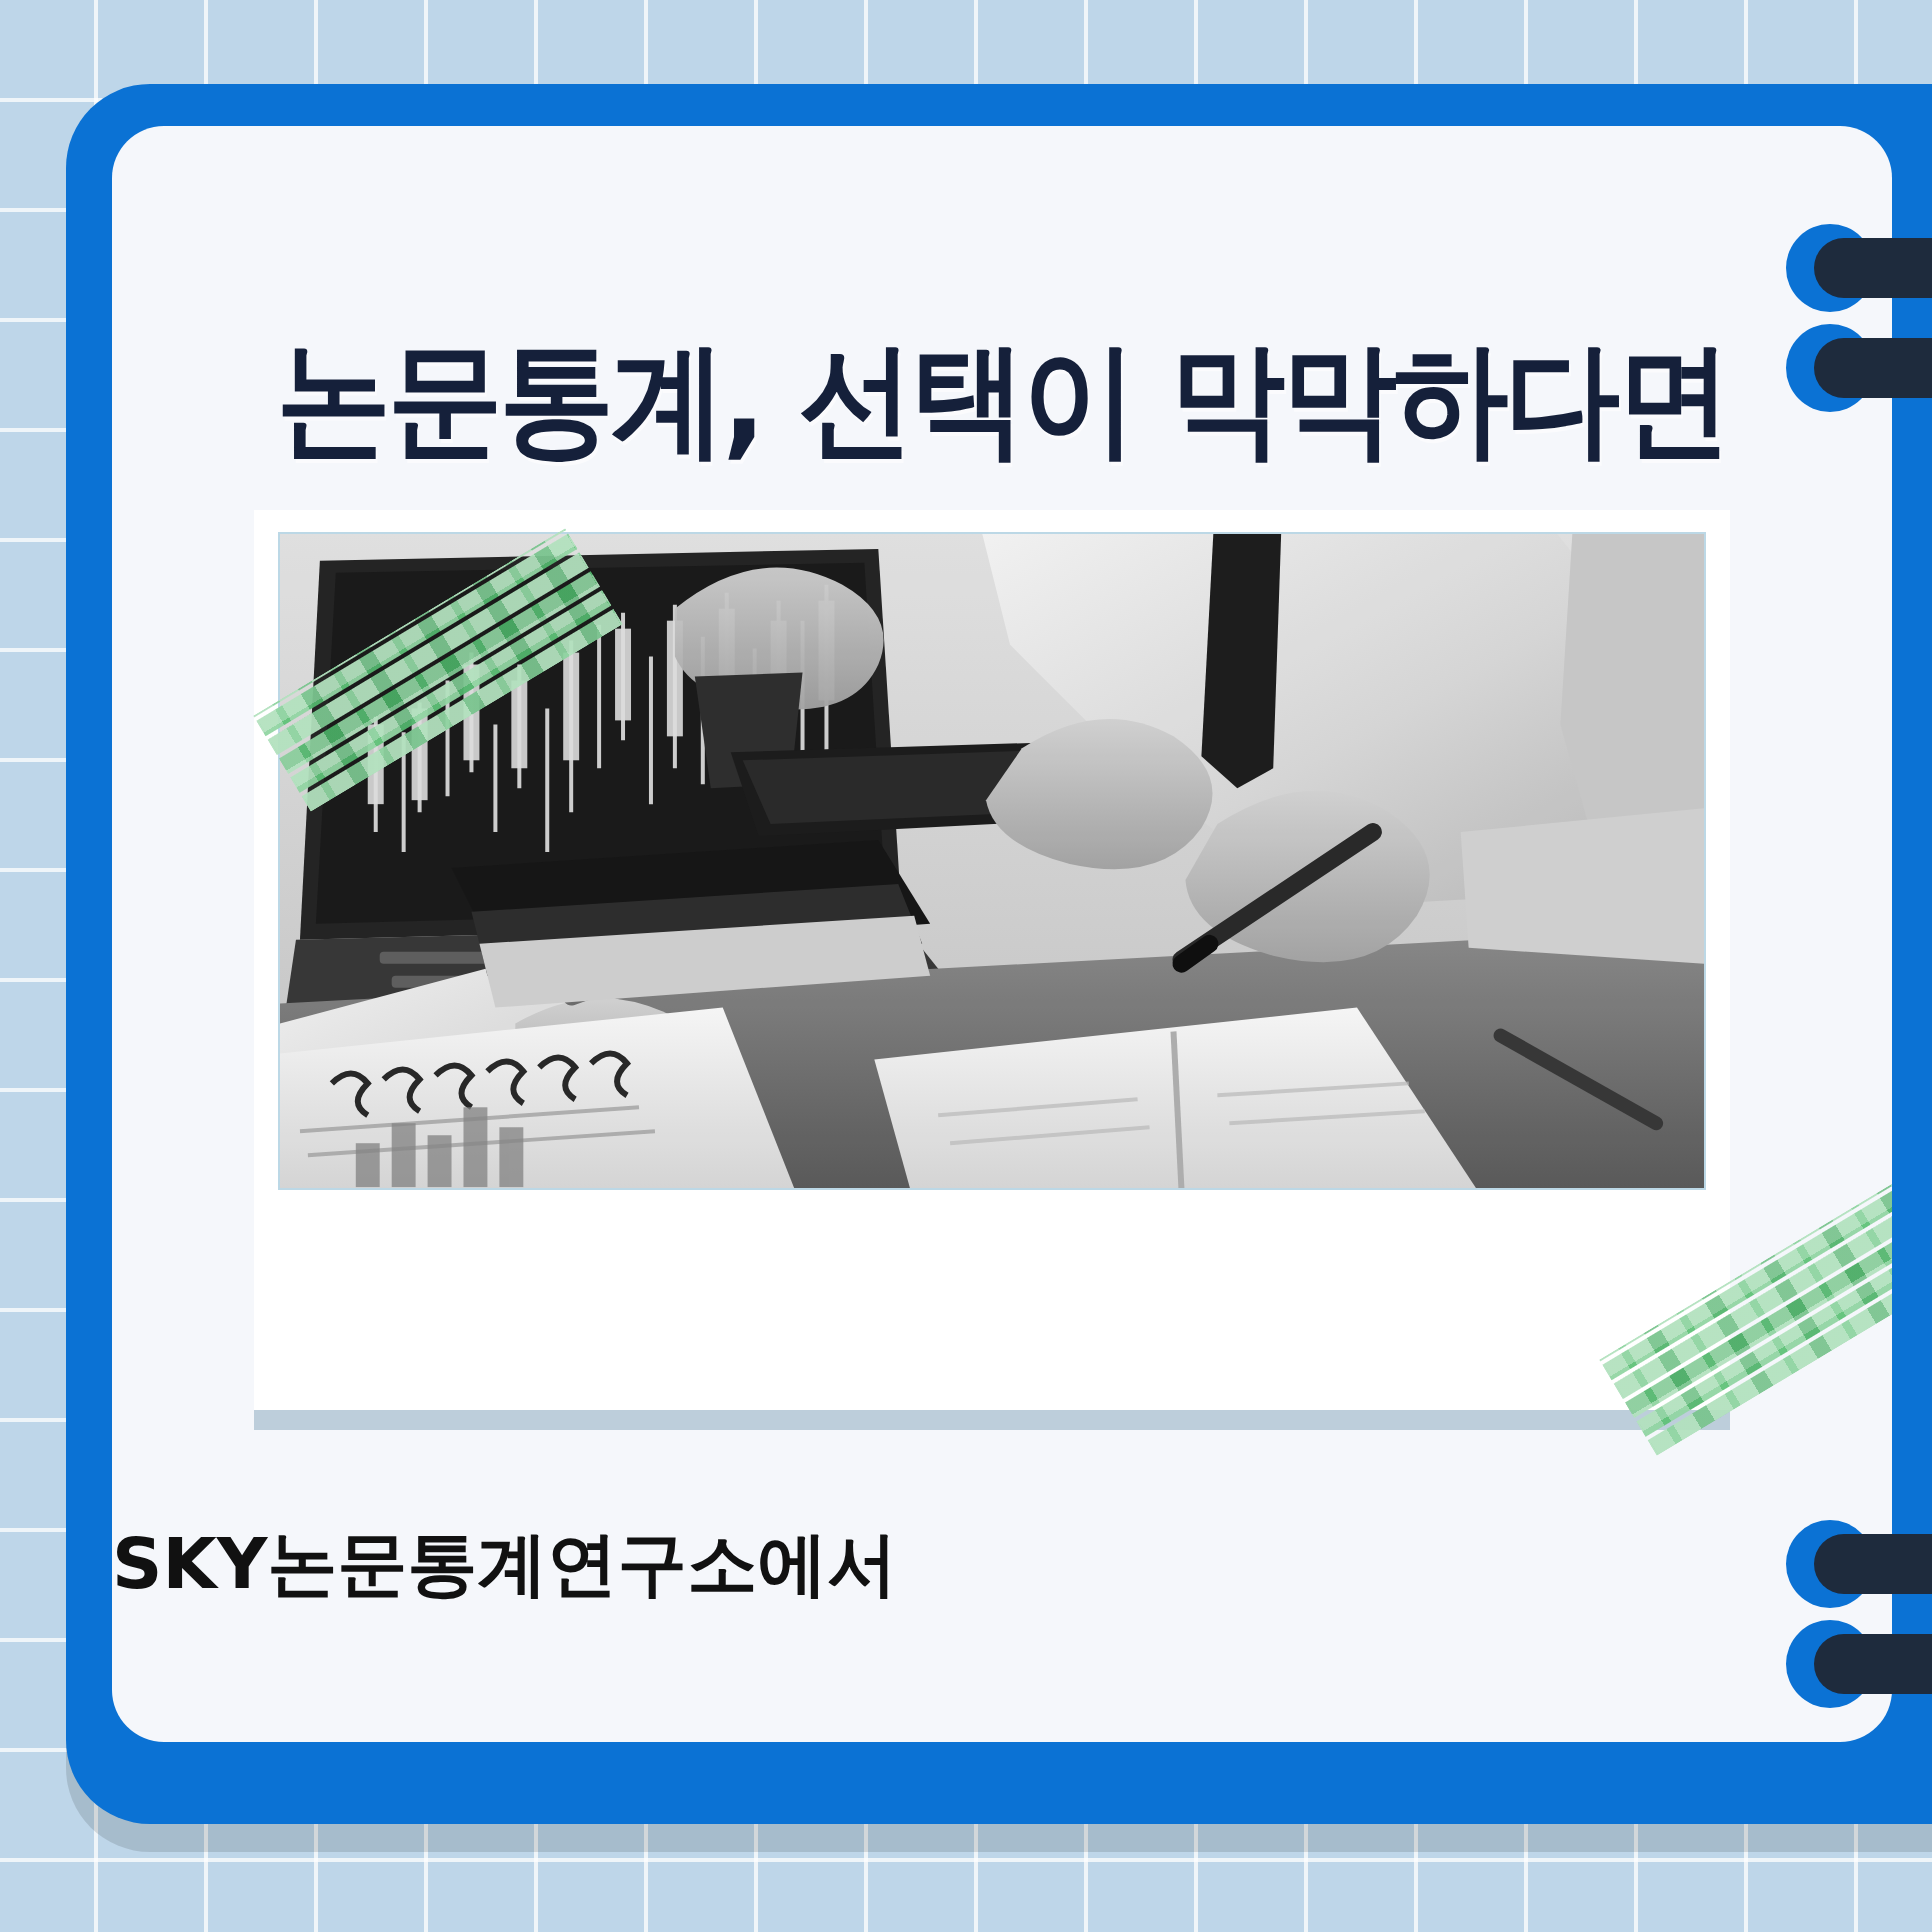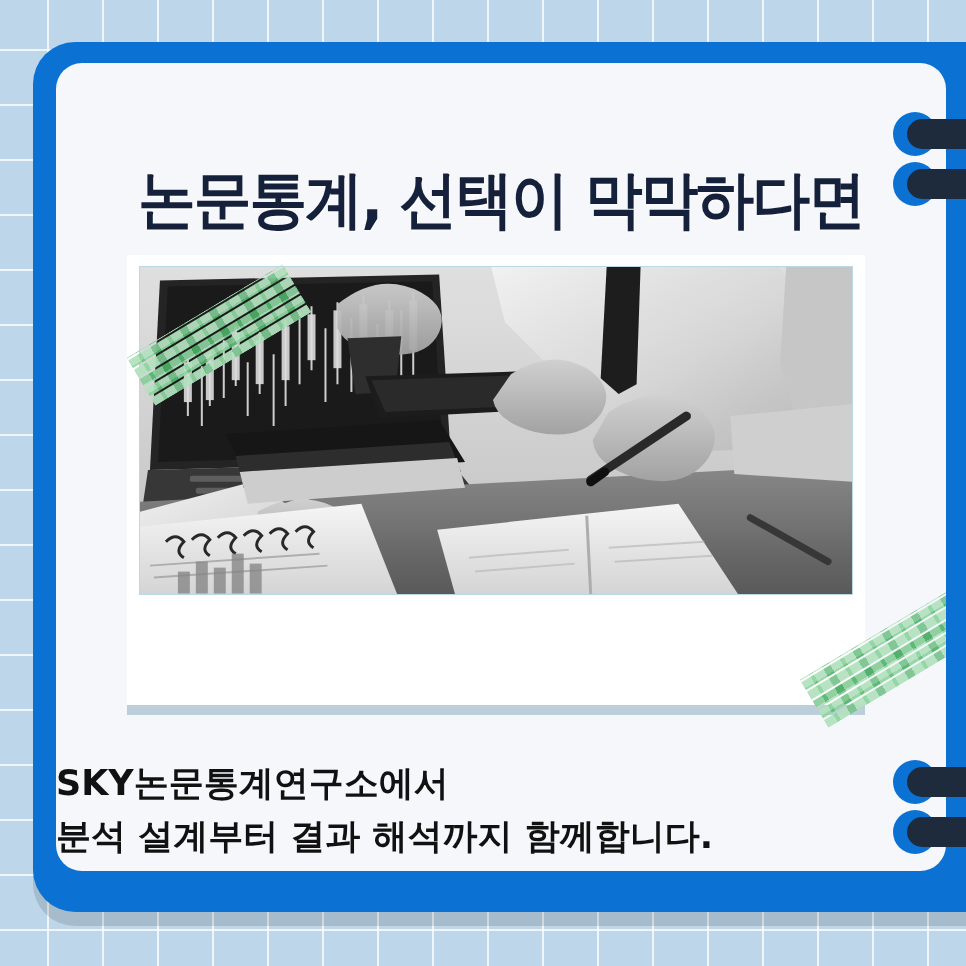--- a/index.html
+++ b/index.html
@@ -319,21 +319,20 @@
           <rect x="0" y="0" width="714" height="329" fill="#000" opacity="0.04"></rect>
         </svg>
       </div>
     </div>
 
     <div class="tape" id="tape-top-left"></div>
     <div class="tape" id="tape-bottom-right"></div>
 
     <div id="caption">
       <span class="line">SKY논문통계연구소에서</span>
-      <span class="line">분석 설계부터 결과 해석까지 함께합니다.</span>
     </div>
   </div>
 
   <div class="ring" id="ring-1">
     <div class="disc"></div>
     <div class="bar"></div>
   </div>
   <div class="ring" id="ring-2">
     <div class="disc"></div>
     <div class="bar"></div>

